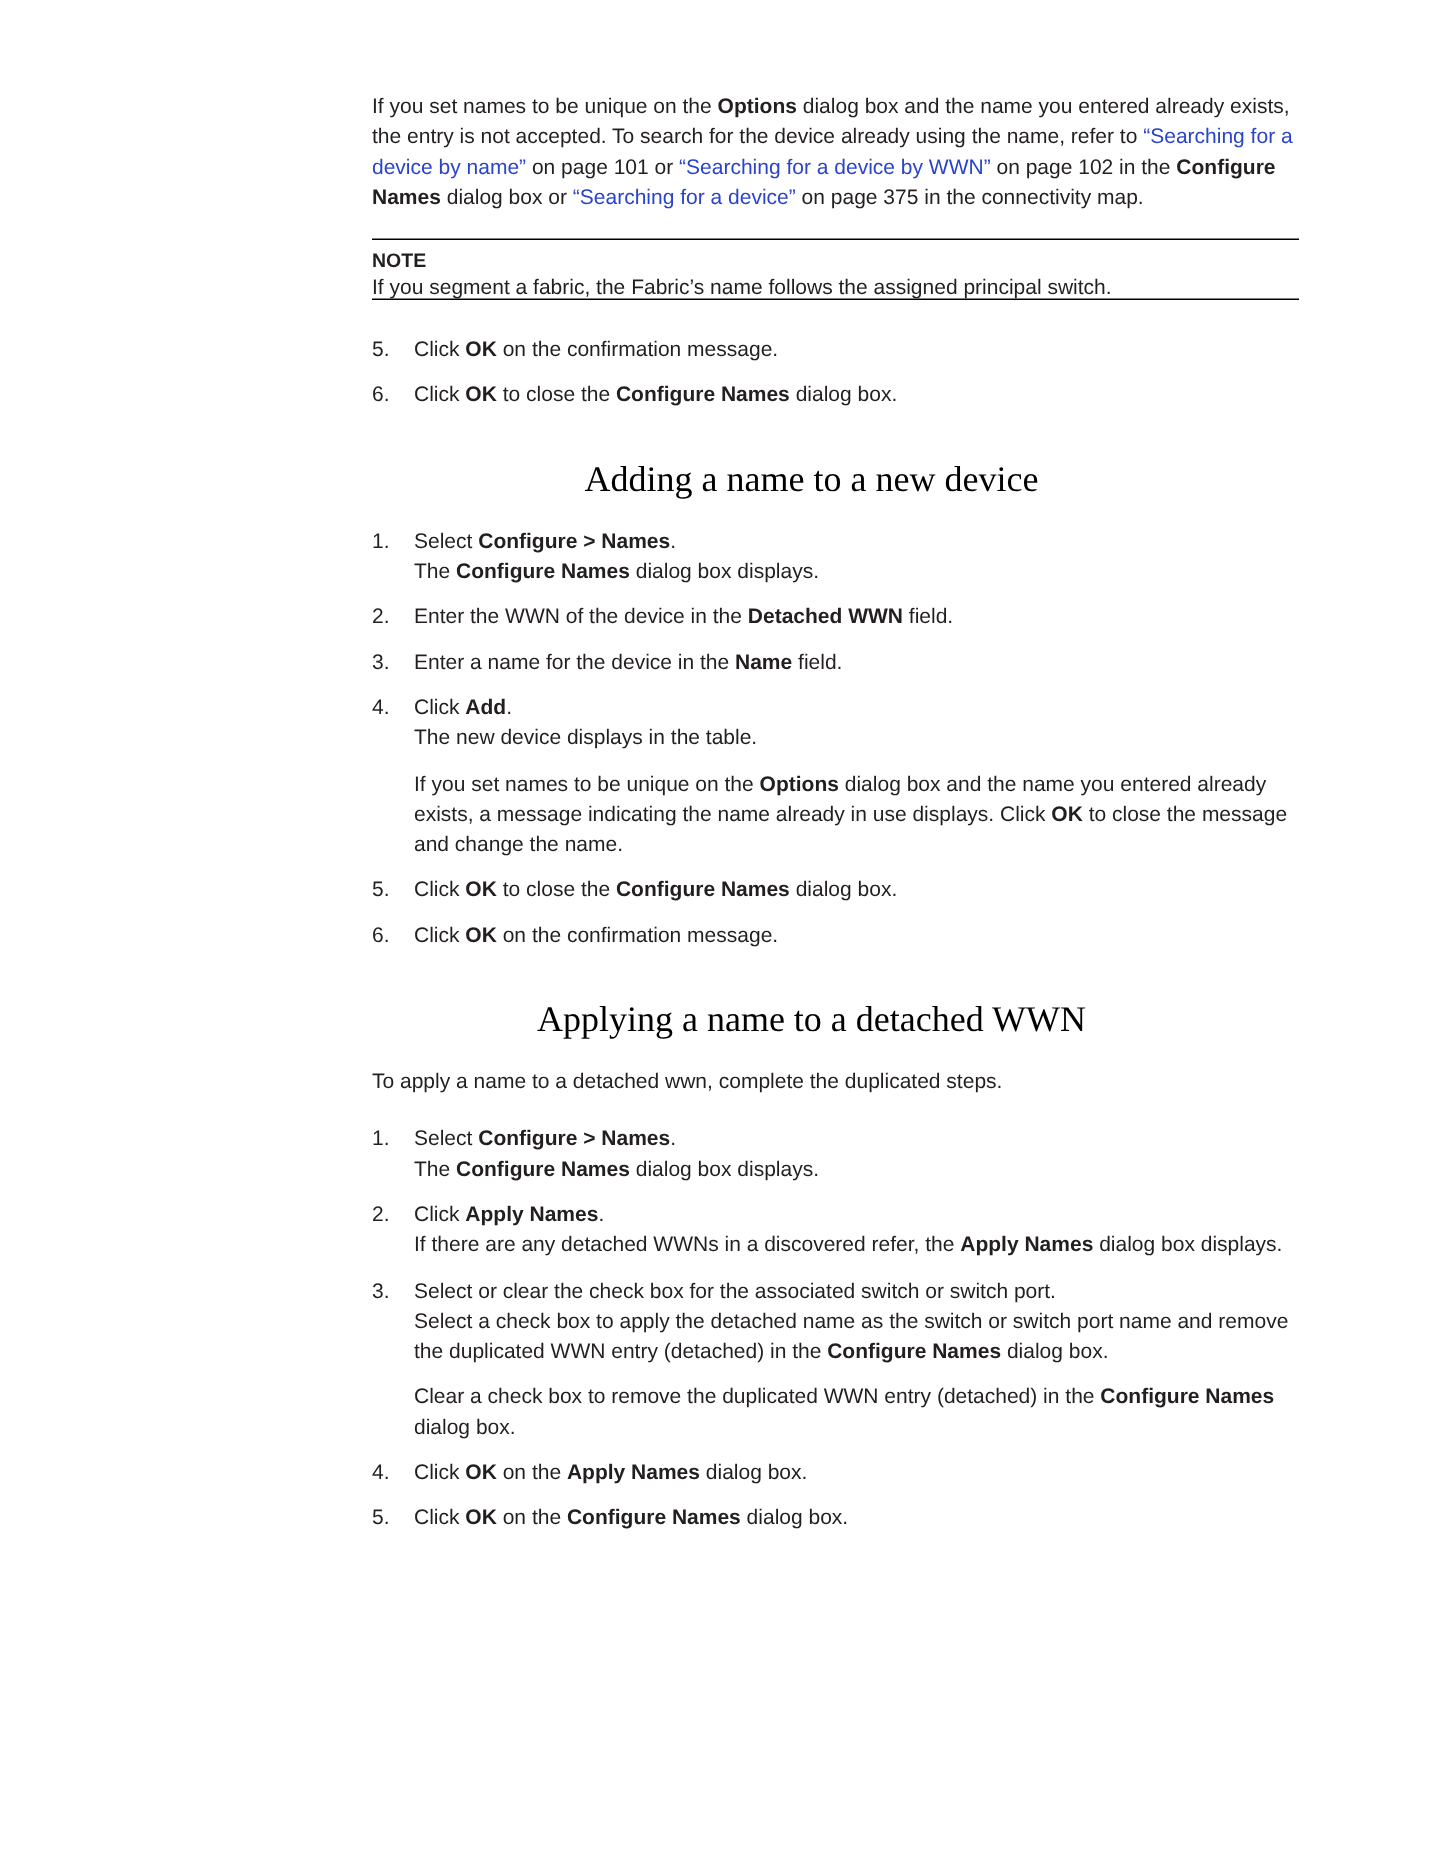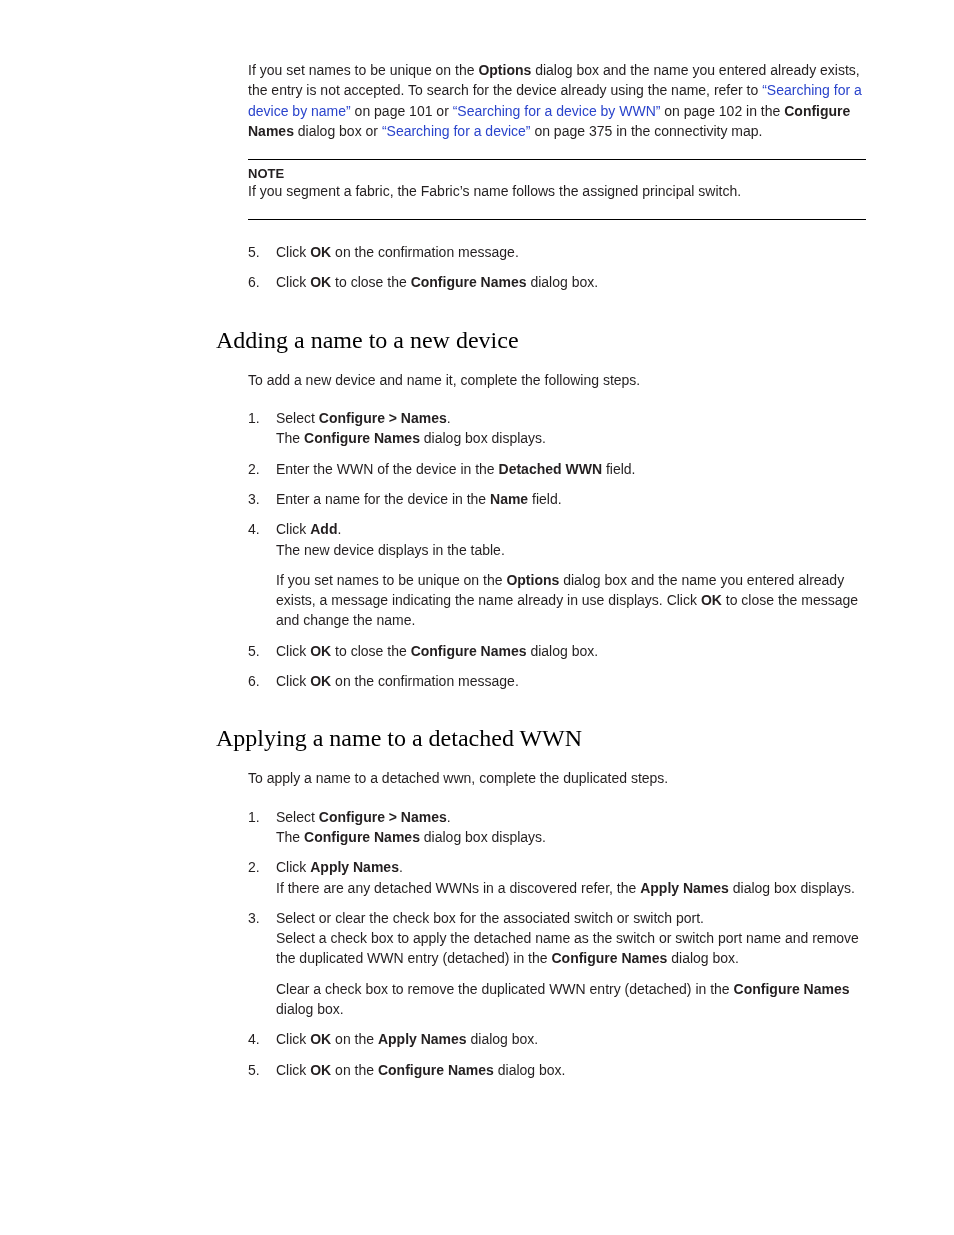--- a/index.html
+++ b/index.html
@@ -43,21 +43,21 @@
   .link {
     color: #2a44cc;
     cursor: pointer;
   }
   .bold {
     font-weight: bold;
   }
   .note-block {
     border-top: 1px solid #000;
     border-bottom: 1px solid #000;
-    padding: 6px 0 20px 0;
+    padding: 6px 0 0 0;
     margin: 15px 0 22px 0;
   }
   .note-title {
     font-weight: bold;
     font-size: 13px;
     margin-bottom: 2px;
   }
   .note-body {
     font-size: 14px;
   }
@@ -83,20 +83,21 @@
   .sub-para {
     margin-bottom: 10px;
     line-height: 1.45;
   }
   .section-heading {
     font-family: Georgia, 'Times New Roman', serif;
     font-size: 24px;
     font-weight: normal;
     margin: 34px 0 16px -32px;
     color: #000;
+    text-align: center;
   }
 </style>
 </head>
 <body>
 
 <div class="page">
 
 
   <div class="content">
 
@@ -113,21 +114,20 @@
       <li>
         <span>Click </span><span class="bold">OK</span><span> on the confirmation message.</span>
       </li>
       <li>
         <span>Click </span><span class="bold">OK</span><span> to close the </span><span class="bold">Configure Names</span><span> dialog box.</span>
       </li>
     </ol>
 
     <h2 class="section-heading">Adding a name to a new device</h2>
 
-    <p class="para">To add a new device and name it, complete the following steps.</p>
 
     <ol class="steps">
       <li>
         <span>Select </span><span class="bold">Configure &gt; Names</span><span>.</span>
         <div class="sub-para">
           <span>The </span><span class="bold">Configure Names</span><span> dialog box displays.</span>
         </div>
       </li>
       <li>
         <span>Enter the WWN of the device in the </span><span class="bold">Detached WWN</span><span> field.</span>

